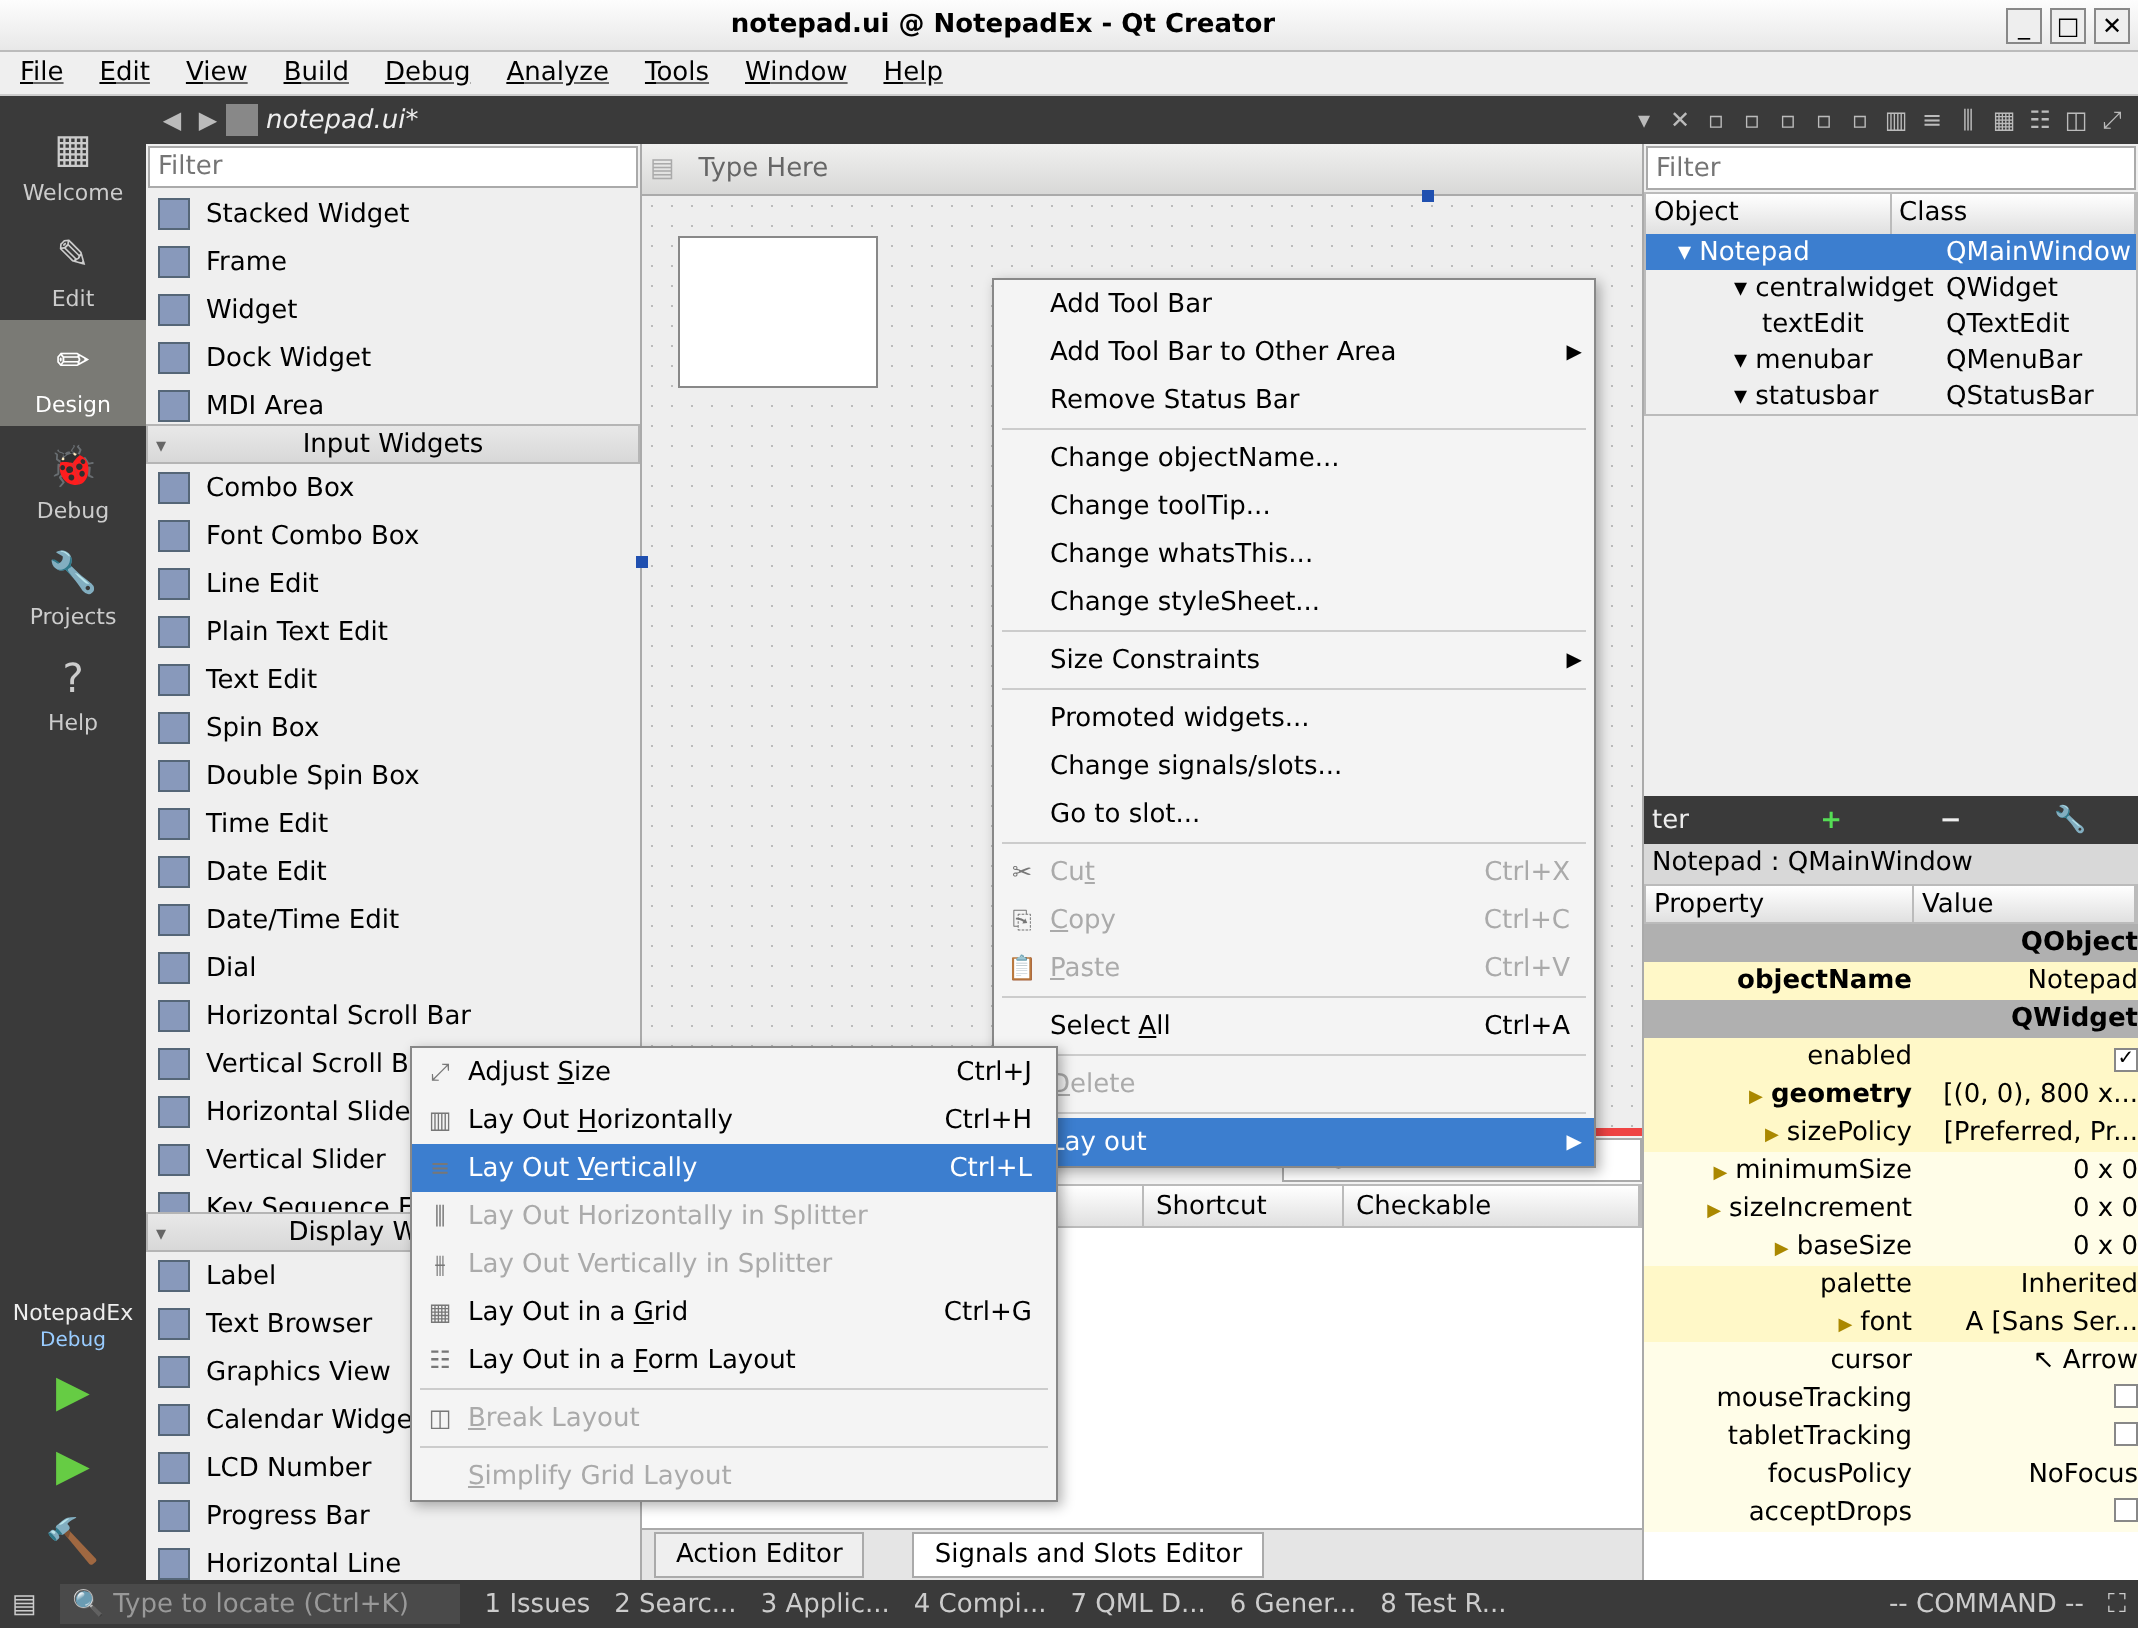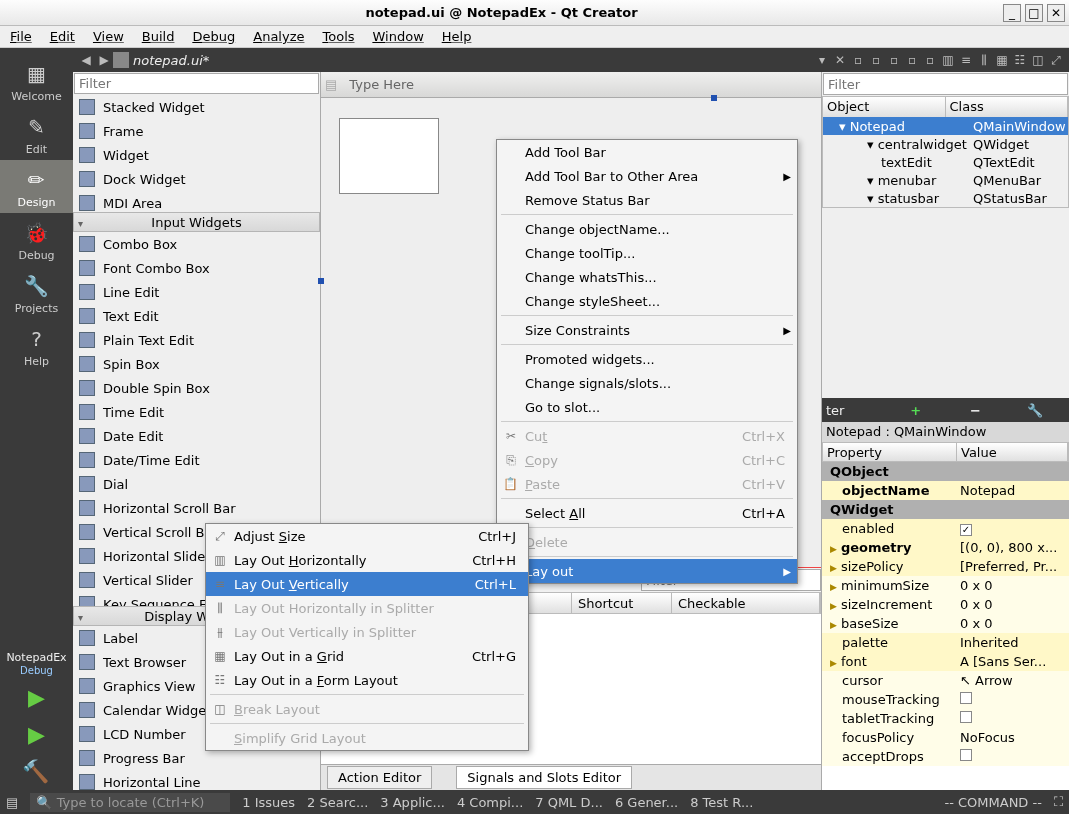--- a/index.html
+++ b/index.html
@@ -39,21 +39,21 @@
 .witem { height:24px; display:flex; align-items:center; padding-left:6px; gap:8px; }
 .witem .wi { width:16px;height:16px;background:#89b;border:1px solid #567; display:inline-block;}
 
 .canvas { flex:1; background:#f4f4f4; display:flex; flex-direction:column; position:relative;}
 .canvashdr { height:26px; background:linear-gradient(#f0f0ef,#d8d8d7); border-bottom:1px solid #aaa; display:flex; align-items:center; color:#666; padding-left:4px; gap:6px;}
 .canvashdr .th { flex:1; padding-left:6px;}
 .designsurface { flex:1; background-image:radial-gradient(#bbb 0.5px, transparent 0.5px); background-size:10px 10px; background-color:#eee; position:relative;}
 .designsurface .white { position:absolute; left:18px;top:20px;width:100px;height:76px;background:#fff;border:1px solid #888;}
 .handle{width:6px;height:6px;background:#2050b0;position:absolute;}
 
-.bottomtabs { border-top:1px solid #ef4444;}
+.bottomtabs { border-top:4px solid #ef4444;}
 .bottomtabs .filterrow{height:24px;display:flex;}
 .bottomtabs .filterrow input{flex:1;border:1px solid #aaa;padding:0 4px;margin:1px 0 1px 320px;}
 .bottomtabs .hdrrow{height:22px;display:flex;background:linear-gradient(#fff,#e0e0e0);border:1px solid #bbb;}
 .bottomtabs .hdrrow div{padding:3px 6px;border-right:1px solid #bbb;}
 .bottomtabs .blank{height:150px;background:#fff;}
 .bottomtabs .tabs{height:26px;background:#e5e5e5;border-top:1px solid #aaa;display:flex;align-items:center;gap:24px;padding-left:6px;}
 .bottomtabs .tab{padding:3px 10px;border:1px solid #aaa;background:#efefef;}
 .bottomtabs .tab.active{background:#fff;}
 
 .rightpane { width:248px; background:#efefef; border-left:1px solid #aaa; display:flex; flex-direction:column; }
@@ -65,21 +65,21 @@
 .objtree .row.sel{background:#3c7ecf;color:#fff;}
 .objtree .row .c1{width:150px;padding-left:4px;}
 .objtree .row .c2{flex:1;}
 .propfilterbar{height:24px;background:#3a3a3a;display:flex;align-items:center;color:#eee;padding:0 4px;}
 .propfilterbar span{flex:1;}
 .propfilterbar .pb{width:18px;text-align:center;font-weight:bold;}
 .propfilterbar .plus{color:#5d5;}
 .proptitle{height:20px;background:#d8d8d8;padding:2px 4px;}
 .prophdr{display:flex;background:linear-gradient(#fff,#e0e0e0);height:20px;border:1px solid #bbb;}
 .prophdr div{padding:2px 4px;border-right:1px solid #bbb;}
-.proplist{flex:1;overflow:hidden;background:#fff;}
+.proplist{flex:1;overflow:hidden;background:#fff;text-align:right;}
 .prow{display:flex;height:19px;align-items:center;}
 .prow .pn{width:134px;padding-left:8px;}
 .prow .pv{flex:1;padding-left:4px;}
 .prow.grp{background:#b0b0b0;font-weight:bold;}
 .prow.y{background:#fff8c8;}
 .prow.y2{background:#fffde8;}
 .prow .tri{color:#a80;margin-right:4px;font-size:9px;}
 .cb{width:12px;height:12px;border:1px solid #888;background:#fff;display:inline-flex;align-items:center;justify-content:center;font-size:10px;}
 
 .statusbar{position:absolute;bottom:0;left:0;right:0;height:24px;background:#3a3a3a;color:#ccc;display:flex;align-items:center;padding:0 6px;gap:12px;font-size:12px;}
@@ -188,25 +188,25 @@
             <div class="witem">
               <span class="wi"></span>
               <span>Font Combo Box</span>
             </div>
             <div class="witem">
               <span class="wi"></span>
               <span>Line Edit</span>
             </div>
             <div class="witem">
               <span class="wi"></span>
+              <span>Plain Text Edit</span>
+            </div>
+            <div class="witem">
+              <span class="wi"></span>
               <span>Text Edit</span>
-            </div>
-            <div class="witem">
-              <span class="wi"></span>
-              <span>Plain Text Edit</span>
             </div>
             <div class="witem">
               <span class="wi"></span>
               <span>Spin Box</span>
             </div>
             <div class="witem">
               <span class="wi"></span>
               <span>Double Spin Box</span>
             </div>
             <div class="witem">

